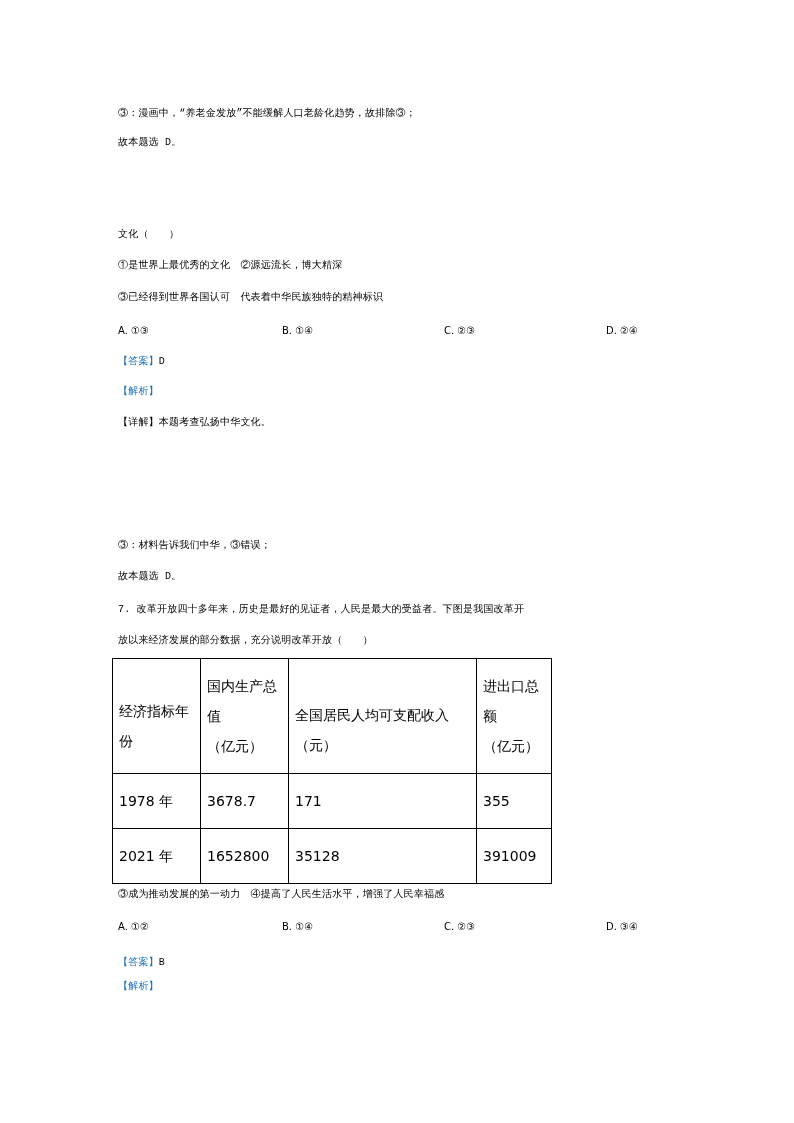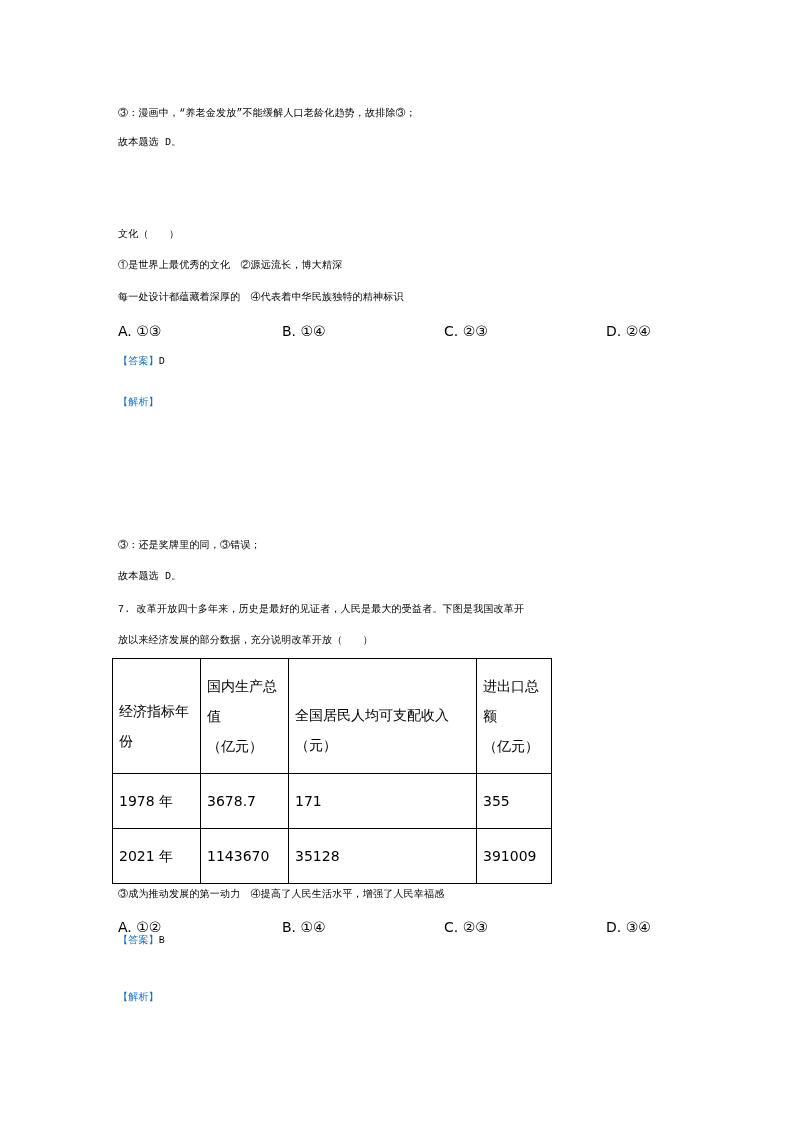--- a/index.html
+++ b/index.html
@@ -1,48 +1,49 @@
 <!DOCTYPE html>
 <html><head>
 <meta charset="utf-8">
 <style>
   html, body { margin: 0; padding: 0; background: #ffffff; }
   body { width: 794px; height: 1123px; position: relative; overflow: hidden;
          font-family: "DejaVu Sans", "Liberation Sans", sans-serif; color: #000; }
   .page { position: absolute; left: 0; top: 0; width: 794px; height: 1123px; }
   .line { position: absolute; left: 118px; font-size: 10px; line-height: 20px; white-space: nowrap; letter-spacing: 0.2px; font-family: Liberation Mono, monospace; }
-  .blue { color: #1a6fb8; margin-top: 11px; }
-  .opt { position: absolute; font-size: 14px; line-height: 20px; white-space: nowrap; }
+  .blue { color: #1a6fb8; }
+  .opt { position: absolute; font-size: 10px; line-height: 20px; white-space: nowrap; }
   table.data { position: absolute; left: 112px; top: 658px; border-collapse: collapse; font-size: 14px; }
   table.data td { border: 1px solid #000; vertical-align: middle; padding: 12px 6px; line-height: 30px; }
   .cell-multi span { display: block; }
 </style>
 </head>
 <body>
 
 <div class="page">
 
   <div class="line" style="top:104px">③：漫画中，“养老金发放”不能缓解人口老龄化趋势，故排除③；</div>
   <div class="line" style="top:133px">故本题选 D。</div>
 
   <div class="line" style="top:225px">文化（　　）</div>
   <div class="line" style="top:256px">①是世界上最优秀的文化　②源远流长，博大精深</div>
-  <div class="line" style="top:288px">每一处设计都蕴藏着深厚的　④代表着中华民族独特的精神标识</div>
+  <div class="line" style="top:288px">③已经得到世界各国认可　代表着中华民族独特的精神标识</div>
 
   <div class="opt" style="left:118px;top:321px">A. ①③</div>
   <div class="opt" style="left:282px;top:321px">B. ①④</div>
   <div class="opt" style="left:444px;top:321px">C. ②③</div>
   <div class="opt" style="left:606px;top:321px">D. ②④</div>
 
   <div class="line" style="top:352px">
     <span class="blue">【答案】</span><span>D</span>
   </div>
   <div class="line blue" style="top:382px">【解析】</div>
 
-  <div class="line" style="top:536px">③：还是奖牌里的同，③错误；</div>
+  <div class="line" style="top:413px">【详解】本题考查弘扬中华文化。</div>
+  <div class="line" style="top:536px">③：材料告诉我们中华，③错误；</div>
   <div class="line" style="top:567px">故本题选 D。</div>
 
   <div class="line" style="top:600px">7. 改革开放四十多年来，历史是最好的见证者，人民是最大的受益者。下图是我国改革开</div>
   <div class="line" style="top:631px">放以来经济发展的部分数据，充分说明改革开放（　　）</div>
 
   <table class="data">
     <tbody>
         <tr style="height:105px">
       <td style="width:75px" class="cell-multi">
         <span style="margin-top:20px">经济指标年</span>
@@ -64,32 +65,32 @@
       </td>
     </tr>
     <tr style="height:42px">
       <td>1978 年</td>
       <td>3678.7</td>
       <td>171</td>
       <td>355</td>
     </tr>
     <tr style="height:42px">
       <td>2021 年</td>
-      <td>1143670</td>
+      <td>1652800</td>
       <td>35128</td>
       <td>391009</td>
     </tr>
   </tbody>
     </table>
 
   <div class="line" style="top:885px">③成为推动发展的第一动力　④提高了人民生活水平，增强了人民幸福感</div>
 
   <div class="opt" style="left:118px;top:917px">A. ①②</div>
   <div class="opt" style="left:282px;top:917px">B. ①④</div>
   <div class="opt" style="left:444px;top:917px">C. ②③</div>
   <div class="opt" style="left:606px;top:917px">D. ③④</div>
 
-  <div class="line" style="top:931px">
+  <div class="line" style="top:953px">
     <span class="blue">【答案】</span><span>B</span>
   </div>
   <div class="line blue" style="top:977px">【解析】</div>
 
 </div>
 
 </body></html>

